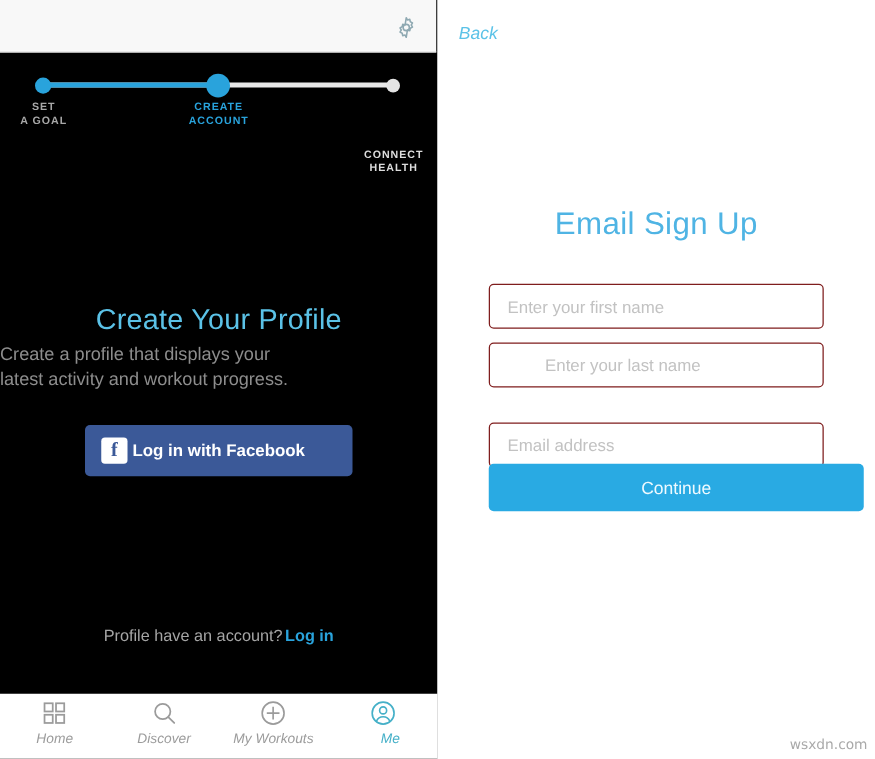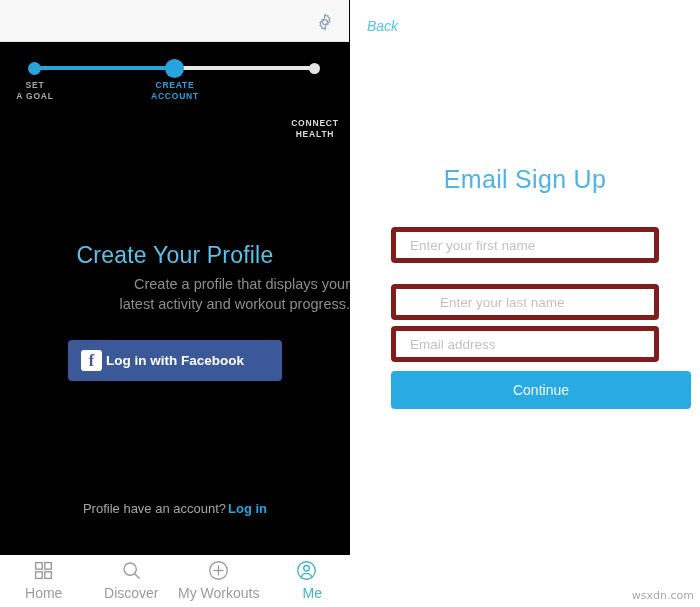--- a/index.html
+++ b/index.html
@@ -70,21 +70,21 @@
 
   
   .profile-title {
     position: absolute; top: 242px; left: 0; width: 350px;
     text-align: center;
     font-size: 23px; color: #5bc2e7; font-weight: normal;
     letter-spacing: 0.2px;
   }
   .profile-sub {
     position: absolute; top: 274px; left: 0; width: 350px;
-    text-align: right;
+    text-align: left;
     font-size: 14.5px; color: #8d8d8d; line-height: 20px;
   }
 
   .btn {
     position: absolute; left: 68px;
     width: 214px; height: 41px;
     border: none; border-radius: 4px;
     font-size: 13.5px; cursor: pointer;
     display: flex; align-items: center; justify-content: center;
   }
@@ -118,21 +118,21 @@
   .tabbar {
     position: absolute; bottom: 0; left: 0;
     width: 350px; height: 52px;
     display: flex; background: #ffffff;
   }
   .tab {
     flex: 1; display: flex; flex-direction: column;
     align-items: center; justify-content: flex-start;
     padding-top: 5px; gap: 4px;
   }
-  .tab .tlabel { font-size: 14px; color: #9b9b9b; }
+  .tab .tlabel { font-size: 11px; color: #9b9b9b; font-style: italic; }
   .tab.active .tlabel { color: #45b0c8; padding-left: 12px; }
 
   
   .panel-right {
     position: relative;
     width: 350px; height: 607px;
     background: #ffffff;
     flex: 0 0 350px;
   }
   .back-btn {
@@ -141,30 +141,30 @@
   }
   .email-title {
     position: absolute; top: 165px; left: 0; width: 350px;
     text-align: center;
     font-size: 25px; color: #4fb4e4; font-weight: normal;
     letter-spacing: 0.3px;
   }
   .field {
     position: absolute; left: 41px;
     width: 268px; height: 36px;
-    border: 5px solid #7f1d1d; border-radius: 4px;
+    border: 1px solid #7f1d1d; border-radius: 4px;
     background: #ffffff;
     padding: 0 14px;
     font-size: 13.5px; color: #555; outline: none;
     font-family: "Liberation Sans", sans-serif;
   }
   .field::placeholder { color: #c2c2c2; }
   .f1 { top: 227px; }
-  .f2 { top: 284px; padding-left: 44px; }
-  .f3 { top: 326px; }
+  .f2 { top: 274px; padding-left: 44px; }
+  .f3 { top: 338px; }
   .btn-continue {
     position: absolute; left: 41px; top: 371px;
     width: 300px; height: 38px;
     background: #29aae3; color: #eefaff;
     border: none; border-radius: 4px;
     font-size: 14px; cursor: pointer;
     font-family: "Liberation Sans", sans-serif;
   }
 
   .watermark {

